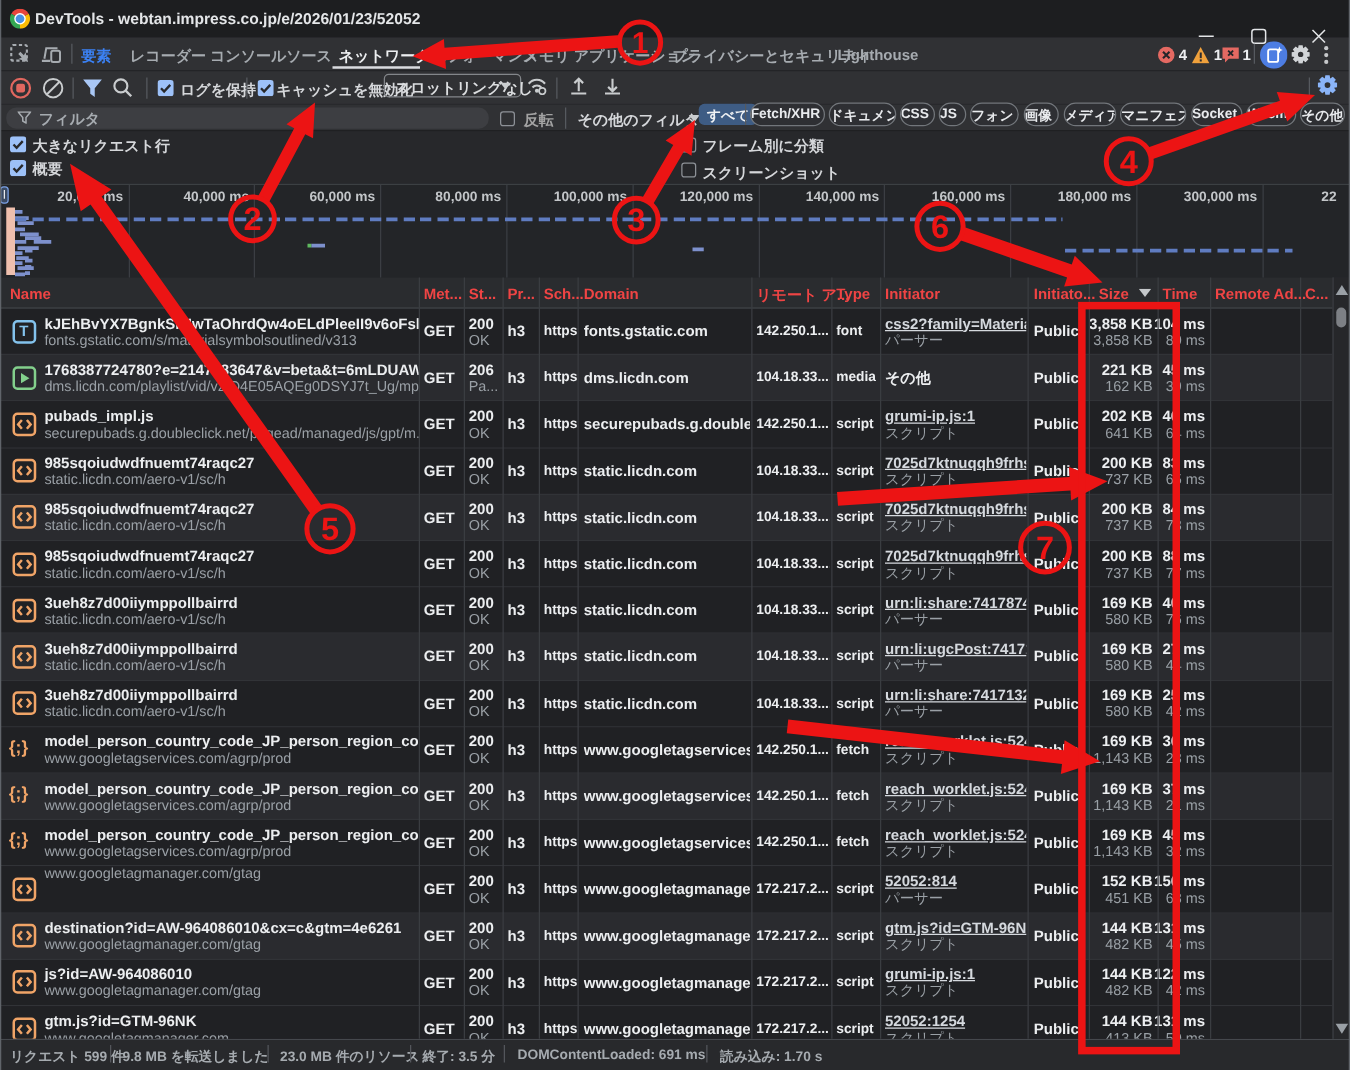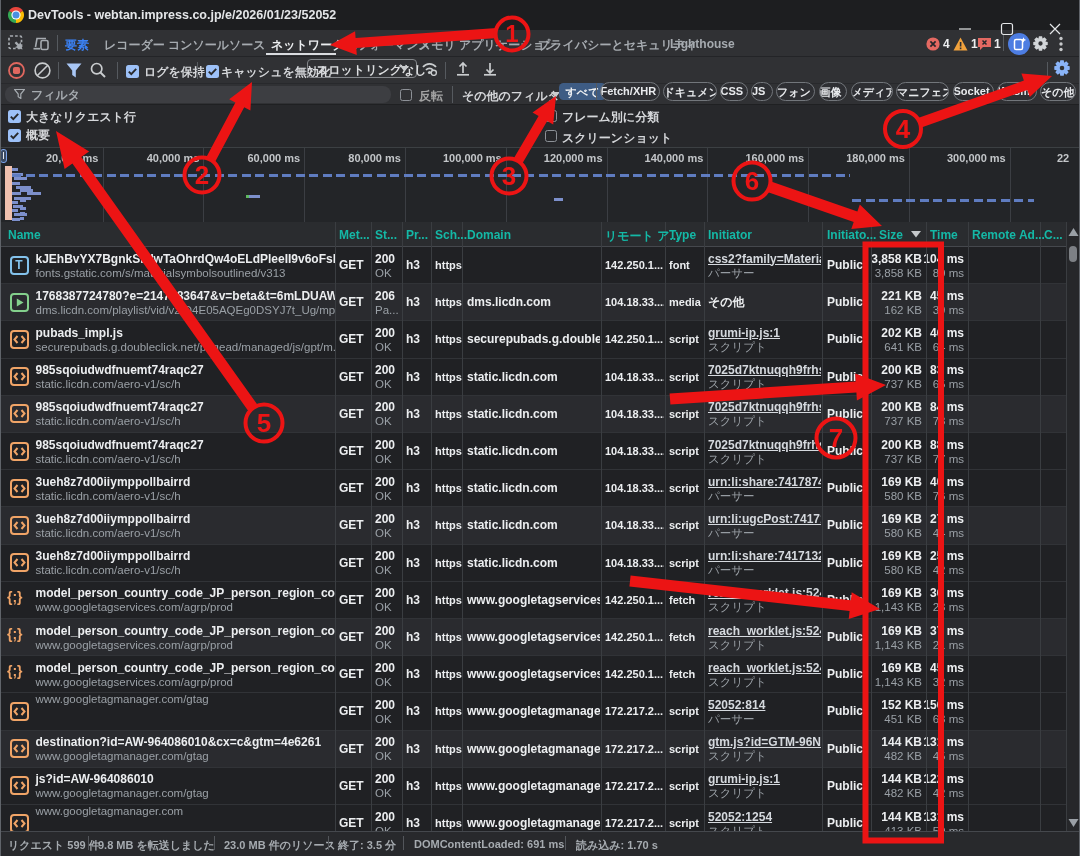--- a/index.html
+++ b/index.html
@@ -23,21 +23,21 @@
 .l2{color:#9aa0a6;font-size:11.5px;line-height:13px;white-space:nowrap;font-weight:normal}
 .cname{left:0;width:335px}
 .ntxt{position:absolute;left:35.5px;top:0;width:297px}
 .ric{position:absolute;left:9.5px;top:8.5px;width:19px;height:19px;border:2px solid;border-radius:4px;font-size:12px;font-weight:bold;text-align:center}
 .rfc{position:absolute;left:7px;top:7px;color:#f0a467;font-size:14px;font-weight:bold}
 .cmet{left:339px;width:32px}.cst{left:375px;width:27px}.cpr{left:406px;width:25px}.csch{left:435px;width:27px;font-size:11px}
 .cdom{left:467px;width:133px}.crem{left:605px;width:59px;font-size:11px}.ctyp{left:669px;width:35px;font-size:11px}
 .cini{left:708px;width:113px}.cias{left:827px;width:43px}
 .csz{left:871px;width:51px;text-align:right}.ctm{left:920px;width:44px;text-align:right}
 .lnk{text-decoration:underline;color:#d5d9de}
-.hspan{position:absolute;white-space:nowrap;font-size:12px;font-weight:bold;color:#14b8a6}
+.hspan{position:absolute;white-space:nowrap;font-size:12px;font-weight:bold;color:#ef4444}
 .ssep{position:absolute;top:836px;width:1px;height:14px;background:#53565b}
 .st{position:absolute;top:838px;white-space:nowrap;font-size:11px;font-weight:bold;color:#a6abb0}
 </style></head><body>
 <div id="pg">
 <div class="band" style="top:0;height:30px;background:#1d1e20"></div>
 <div class="band" style="top:30px;height:27px;background:#303134;border-bottom:1px solid #232427"></div>
 <div class="band" style="top:57px;height:27px;background:#303134;border-bottom:1px solid #28292c"></div>
 <div class="band" style="top:84px;height:21px;background:#303134;border-bottom:1px solid #1f2022"></div>
 <div class="band" style="top:105px;height:42px;background:#27282b"></div>
 <div class="band" style="top:147px;height:75px;background:#232528;border-top:1px solid #3c4043"></div>
@@ -364,20 +364,21 @@
             <div class="l2">fonts.gstatic.com/s/materialsymbolsoutlined/v313</div>
           </div>
         </div>
 <div class="c cmet cen">GET</div>
 <div class="c cst">
           <div class="l1">200</div>
           <div class="l2">OK</div>
         </div>
 <div class="c cpr cen">h3</div>
 <div class="c csch cen">https</div>
+<div class="c cdom cen">fonts.gstatic.com</div>
 <div class="c crem cen">142.250.1...</div>
 <div class="c ctyp cen">font</div>
 <div class="c cini">
           <div class="l1"><span class="lnk">css2?family=Material+Sy</span></div>
           <div class="l2">パーサー</div>
         </div>
 <div class="c cias cen">Public</div>
 <div class="c csz">
           <div class="l1">3,858 KB</div>
           <div class="l2">3,858 KB</div>
@@ -878,20 +879,21 @@
         </div>
 </div>
       <div class="row" style="top:805.0px;background:#202124">
 <div class="c cname">
           <span class="ric" style="border-color:#f0a467;color:#f0a467">
             <svg width="13" height="9" viewBox="0 0 13 9" style="position:absolute;left:1px;top:3px">
               <path d="M4.5 1 L1.5 4.5 L4.5 8 M8.5 1 L11.5 4.5 L8.5 8" fill="none" stroke="#f0a467" stroke-width="2"></path>
             </svg>
           </span>
           <div class="ntxt">
+            <div class="l1">gtm.js?id=GTM-96NK</div>
             <div class="l2">www.googletagmanager.com</div>
           </div>
         </div>
 <div class="c cmet cen">GET</div>
 <div class="c cst">
           <div class="l1">200</div>
           <div class="l2">OK</div>
         </div>
 <div class="c cpr cen">h3</div>
 <div class="c csch cen">https</div>

